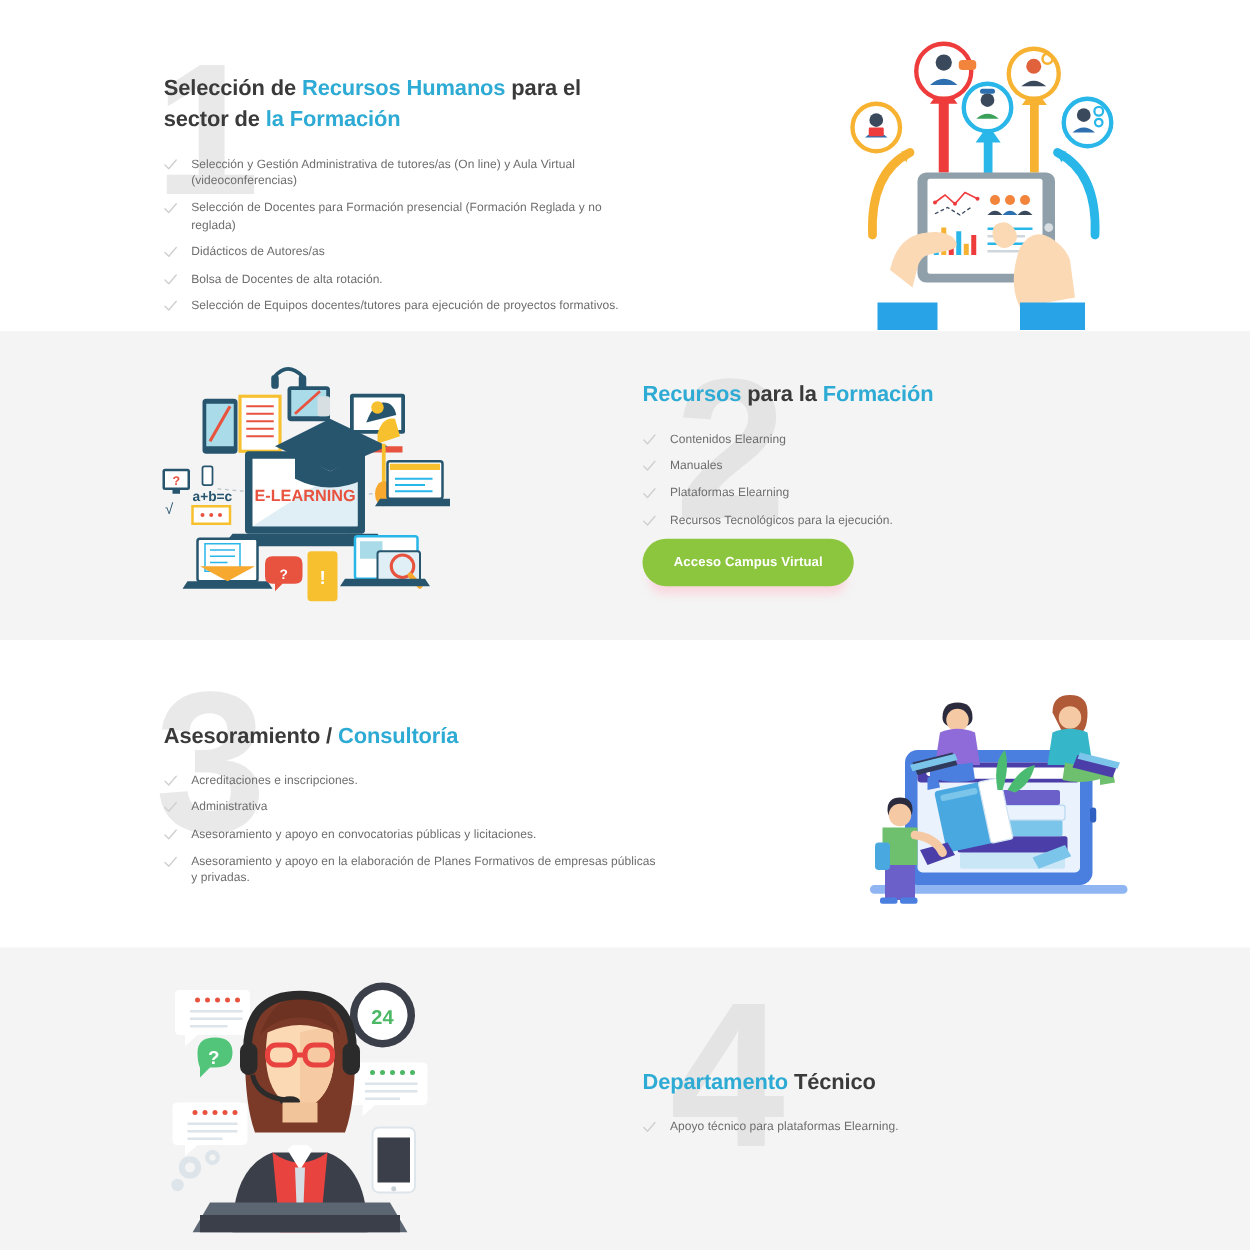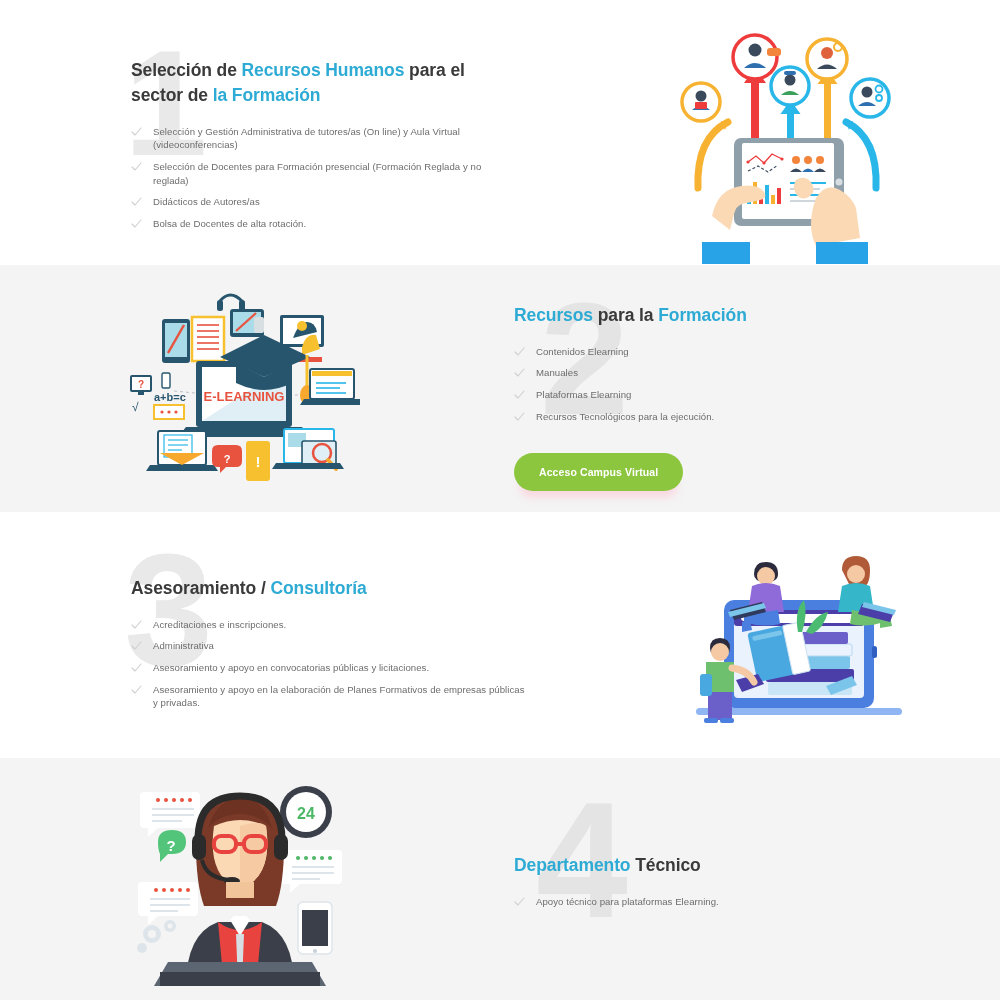--- a/index.html
+++ b/index.html
@@ -52,21 +52,21 @@
     letter-spacing: 0.05px;
   }
   ul.feature-list li .chk {
     position: absolute;
     left: 0; top: 1px;
     width: 11px; height: 11px;
     color: #cfcfcf;
   }
   ul.feature-list li .chk svg { display: block; }
 
-  .cta-wrap { margin-top: 22px; position: relative; display: inline-block; }
+  .cta-wrap { position: relative; display: inline-block; }
   .cta-btn {
     display: inline-block;
     background: #8cc63e;
     color: #ffffff;
     font-size: 10.5px;
     font-weight: 700;
     padding: 13px 25px;
     border: none;
     border-radius: 30px;
     cursor: pointer;
@@ -112,20 +112,25 @@
         <li><span class="chk">
               <svg width="11" height="11" viewBox="0 0 11 11">
                 <path d="M1 6 L4 9 L10 2" stroke="#cfcfcf" stroke-width="1.1" fill="none" stroke-linecap="round" stroke-linejoin="round"></path>
               </svg>
             </span><span>Didácticos de Autores/as</span></li>
         <li><span class="chk">
               <svg width="11" height="11" viewBox="0 0 11 11">
                 <path d="M1 6 L4 9 L10 2" stroke="#cfcfcf" stroke-width="1.1" fill="none" stroke-linecap="round" stroke-linejoin="round"></path>
               </svg>
             </span><span>Bolsa de Docentes de alta rotación.</span></li>
+        <li><span class="chk">
+              <svg width="11" height="11" viewBox="0 0 11 11">
+                <path d="M1 6 L4 9 L10 2" stroke="#cfcfcf" stroke-width="1.1" fill="none" stroke-linecap="round" stroke-linejoin="round"></path>
+              </svg>
+            </span><span>Selección de Equipos docentes/tutores para ejecución de proyectos formativos.</span></li>
       </ul>
     </div>
 
     <div class="art" style="left:676px; top:30px; width:222px; height:240px;">
       <svg width="222" height="240" viewBox="0 0 222 240">
 
         <path d="M22 158 Q20 108 52 92" stroke="#f7b232" stroke-width="7" fill="none" stroke-linecap="round"></path>
         <path d="M52 92 l-7 -1 l4 9 z" fill="#f7b232"></path>
         <path d="M200 158 Q202 108 170 92" stroke="#29b6e8" stroke-width="7" fill="none" stroke-linecap="round"></path>
         <path d="M170 92 l7 -1 l-4 9 z" fill="#29b6e8"></path>

